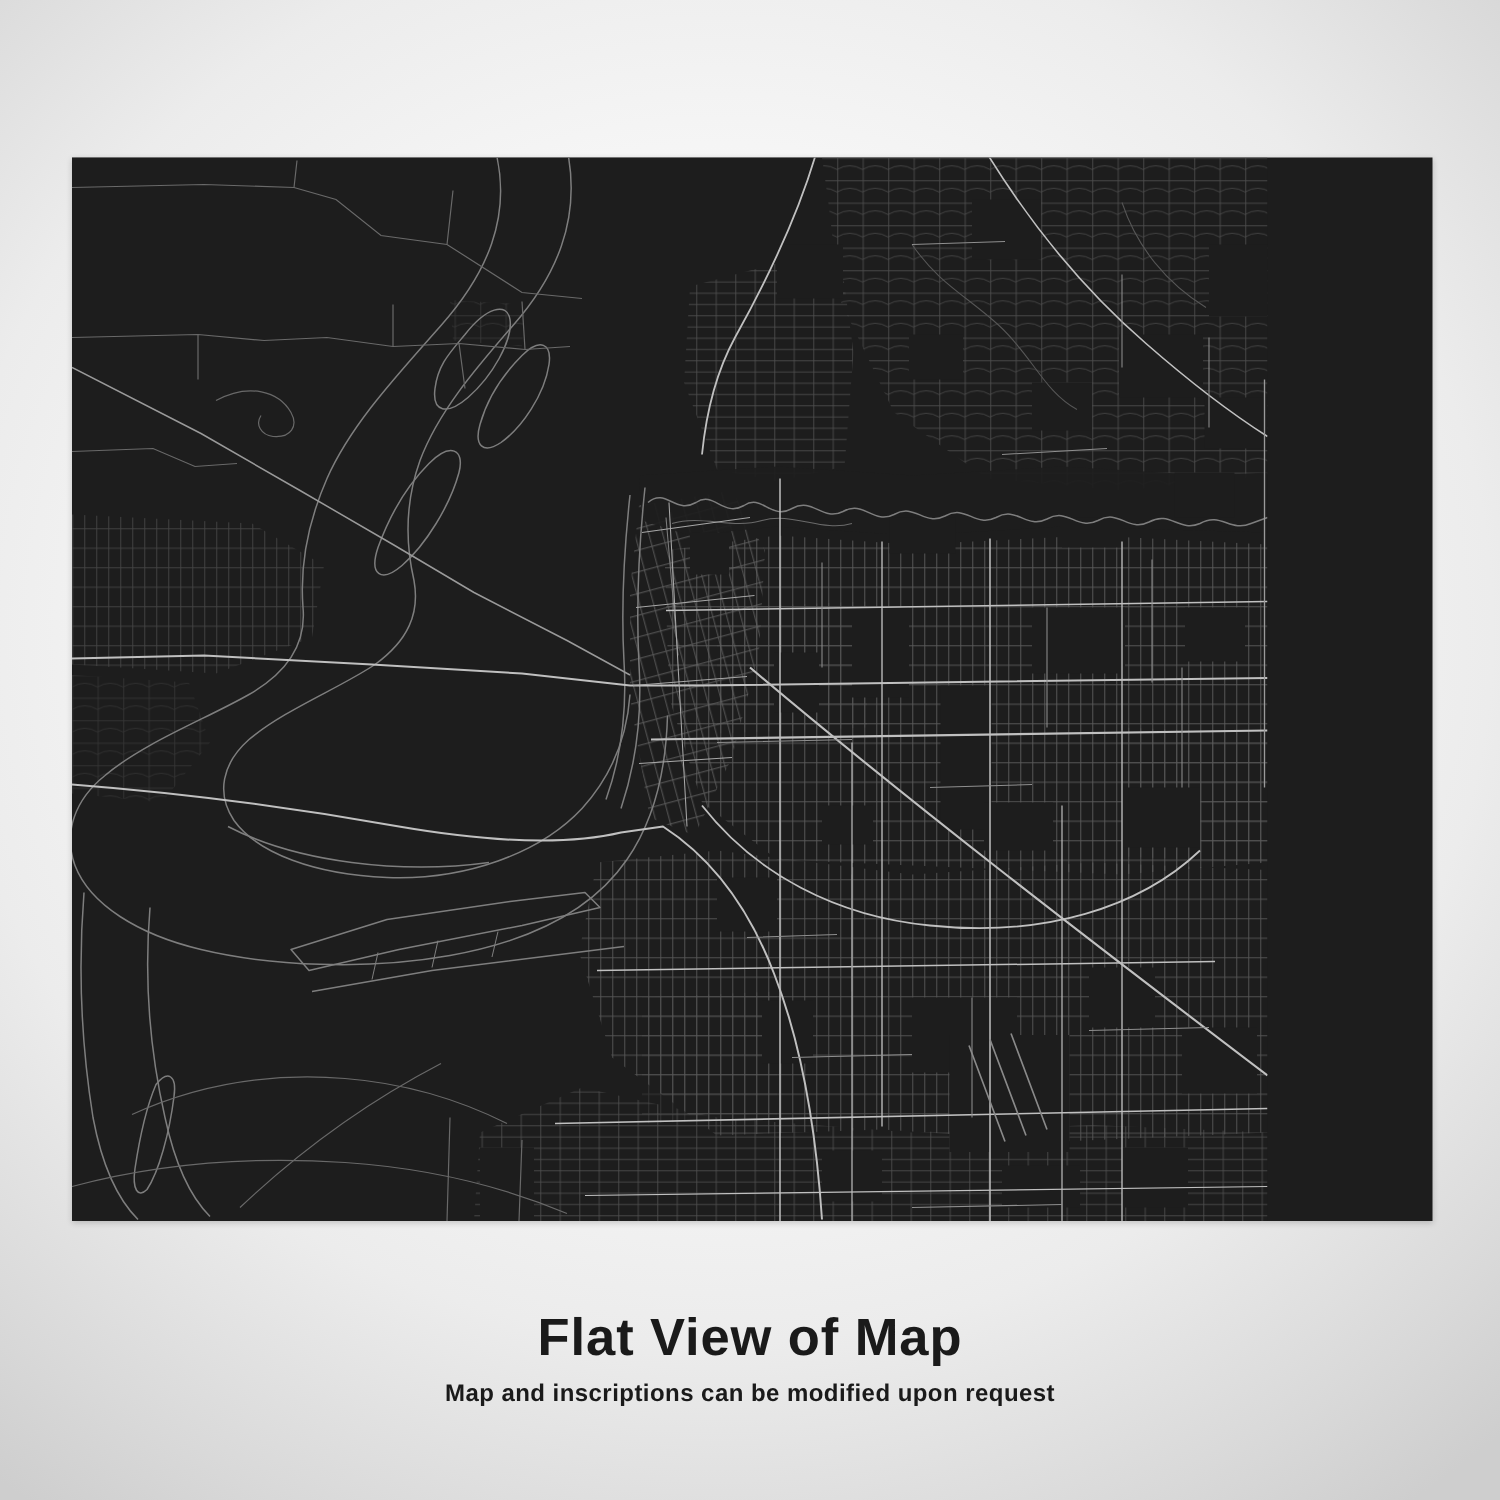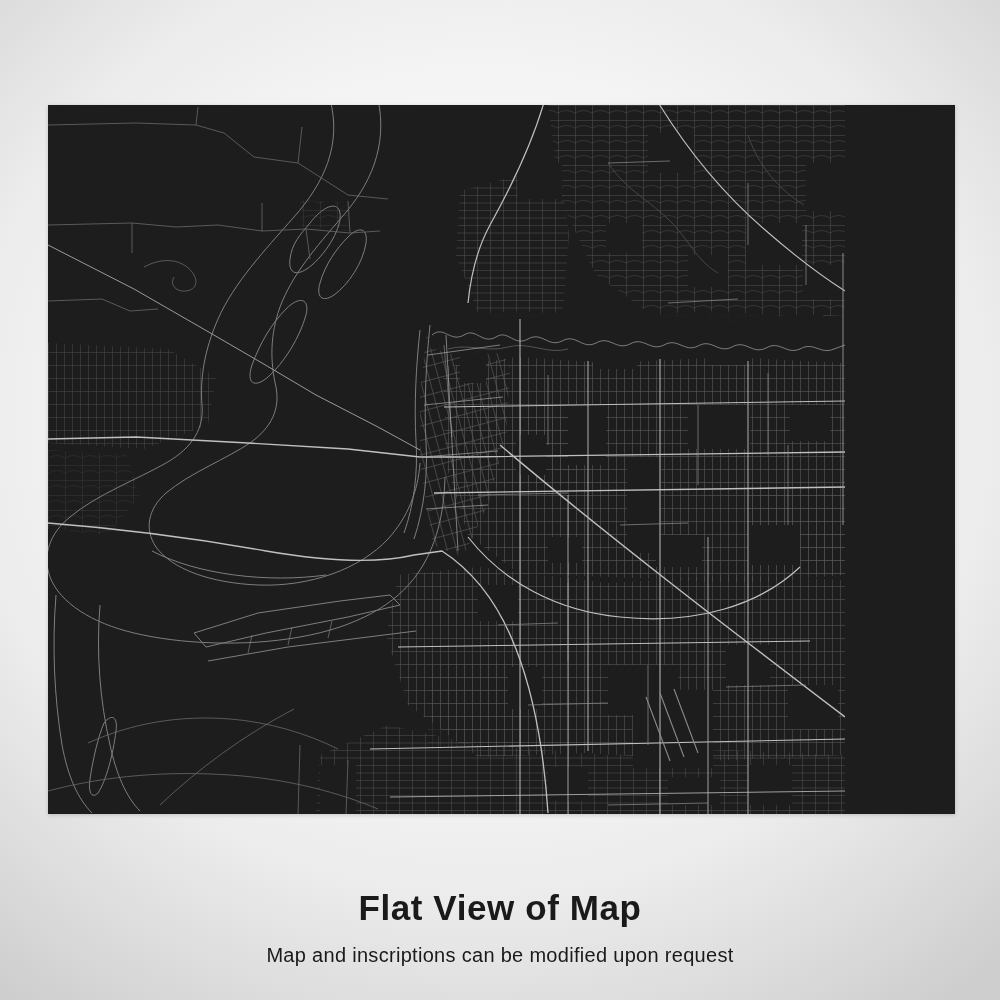--- a/index.html
+++ b/index.html
@@ -12,22 +12,22 @@
     position:absolute;left:48px;top:105px;width:907px;height:709px;
     background:var(--panel-bg,#1d1d1d);overflow:hidden;
     box-shadow:0 1px 4px rgba(0,0,0,0.18);
   }
   .map-art{position:absolute;left:0;top:0;display:block;}
   .label-strip{position:absolute;left:797px;top:0;width:110px;height:709px;}
   .caption{
     position:absolute;left:0;top:872px;width:1000px;text-align:center;
     color:var(--caption-text,#1a1a1a);
   }
-  .caption h1{margin:16px;font-size:35px;font-weight:700;letter-spacing:.6px;}
-  .caption p{margin:9px 0 0;font-size:20px;font-weight:400;letter-spacing:.3px;}
+  .caption h1{margin:0;font-size:35px;font-weight:700;letter-spacing:.6px;}
+  .caption p{margin:9px 0 0;font-size:16px;font-weight:700;letter-spacing:.3px;}
 </style>
 </head>
 <body>
 
 <div class="stage">
 
   <div class="map-card">
 
     <svg class="map-art" width="797" height="709" viewBox="0 0 797 709" xmlns="http://www.w3.org/2000/svg">
       <defs>

